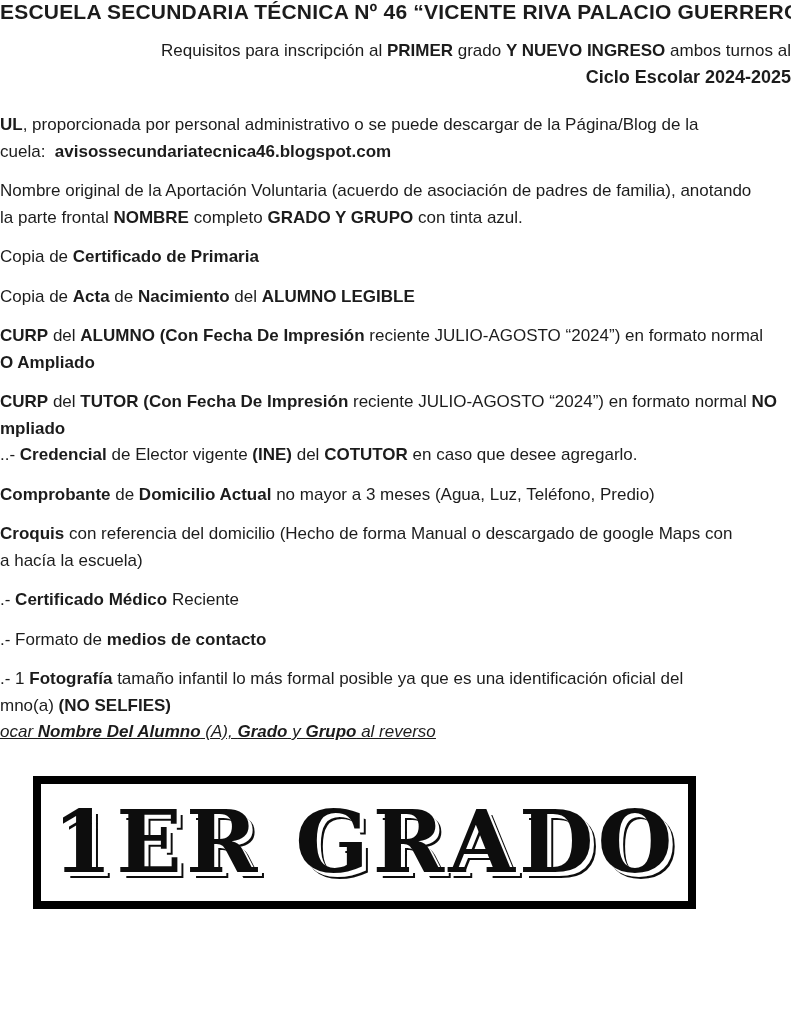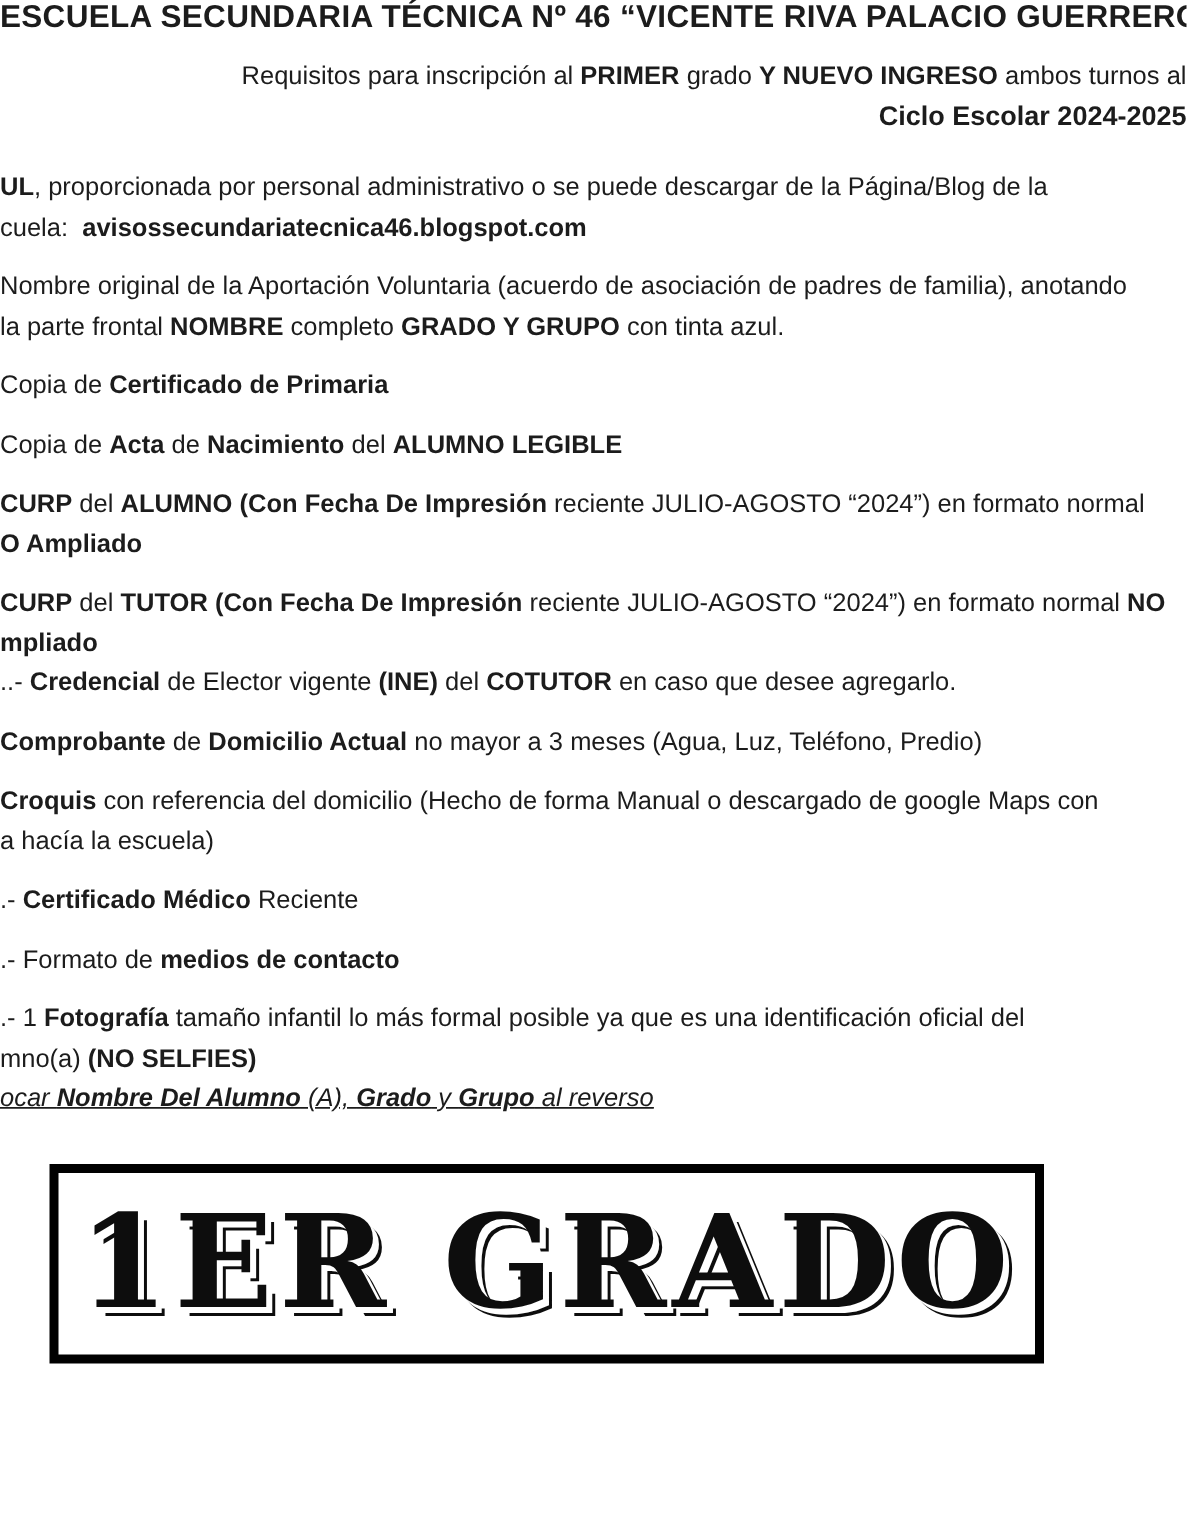--- a/index.html
+++ b/index.html
@@ -45,21 +45,21 @@
   .line.p { margin-top: 13px; }
   .line.u { text-decoration: underline; }
   .b { font-weight: bold; }
   .i { font-style: italic; text-decoration: underline; }
 
   .grade-box {
     box-sizing: border-box;
     margin: 30px 0 0 33px;
     width: 663px;
     height: 133px;
-    border: 6px solid #000000;
+    border: 8px solid #000000;
     background: #ffffff;
     display: flex;
     align-items: center;
     justify-content: center;
   }
   .grade-text {
     font-family: "DejaVu Serif", serif;
     font-weight: bold;
     font-size: 86px;
     line-height: 1;

